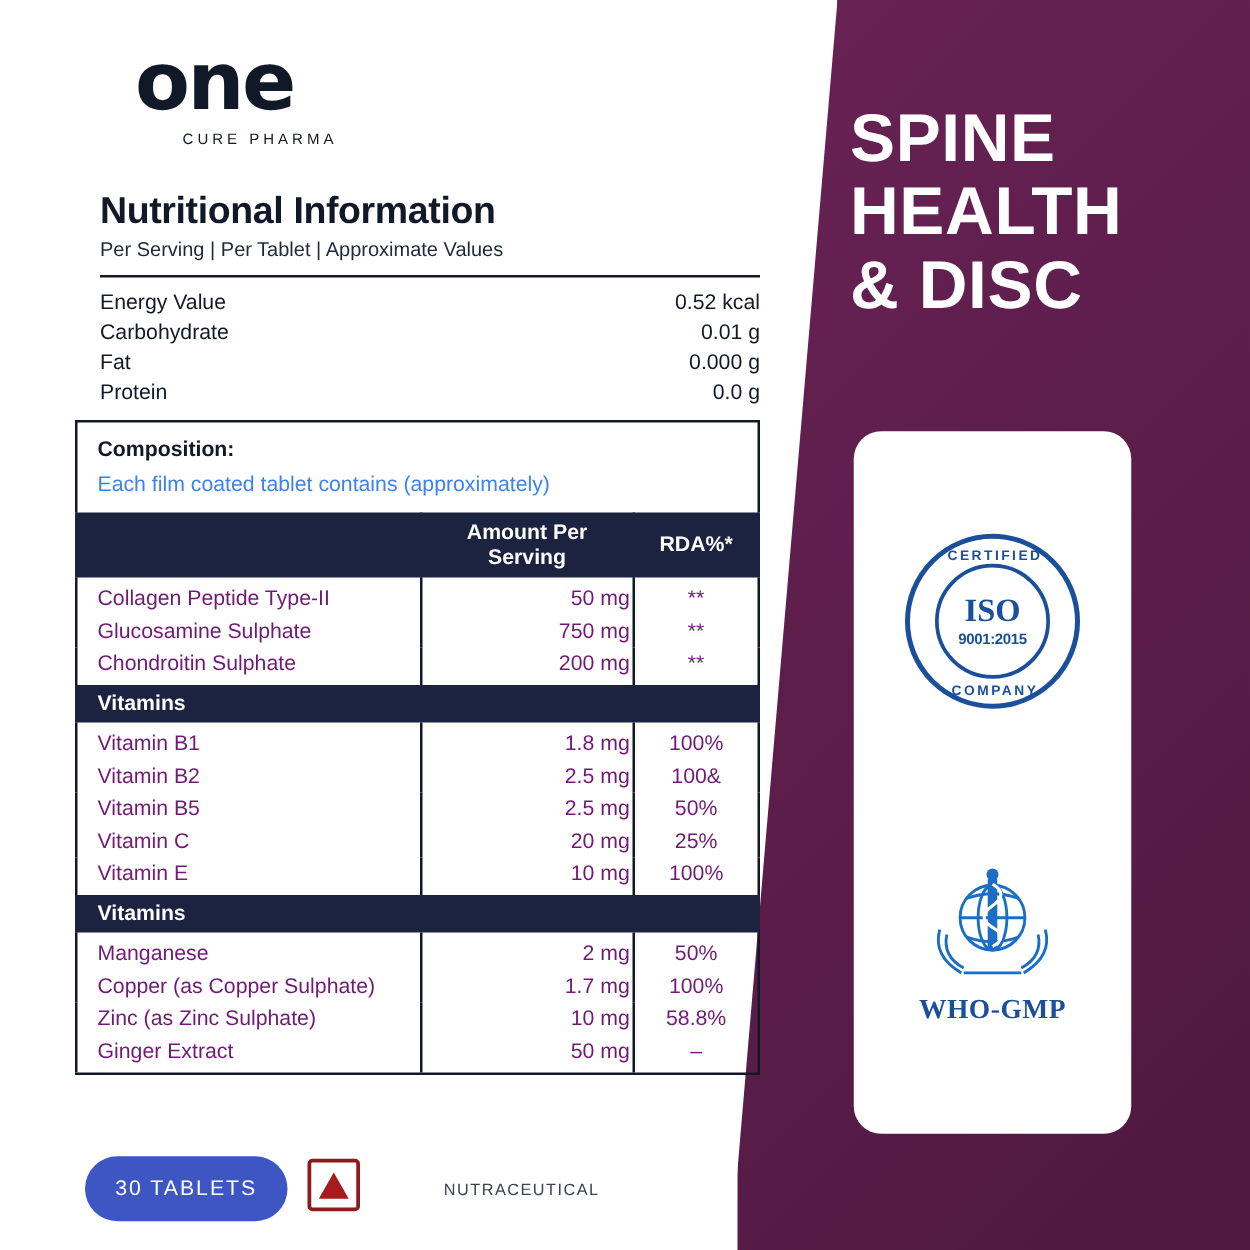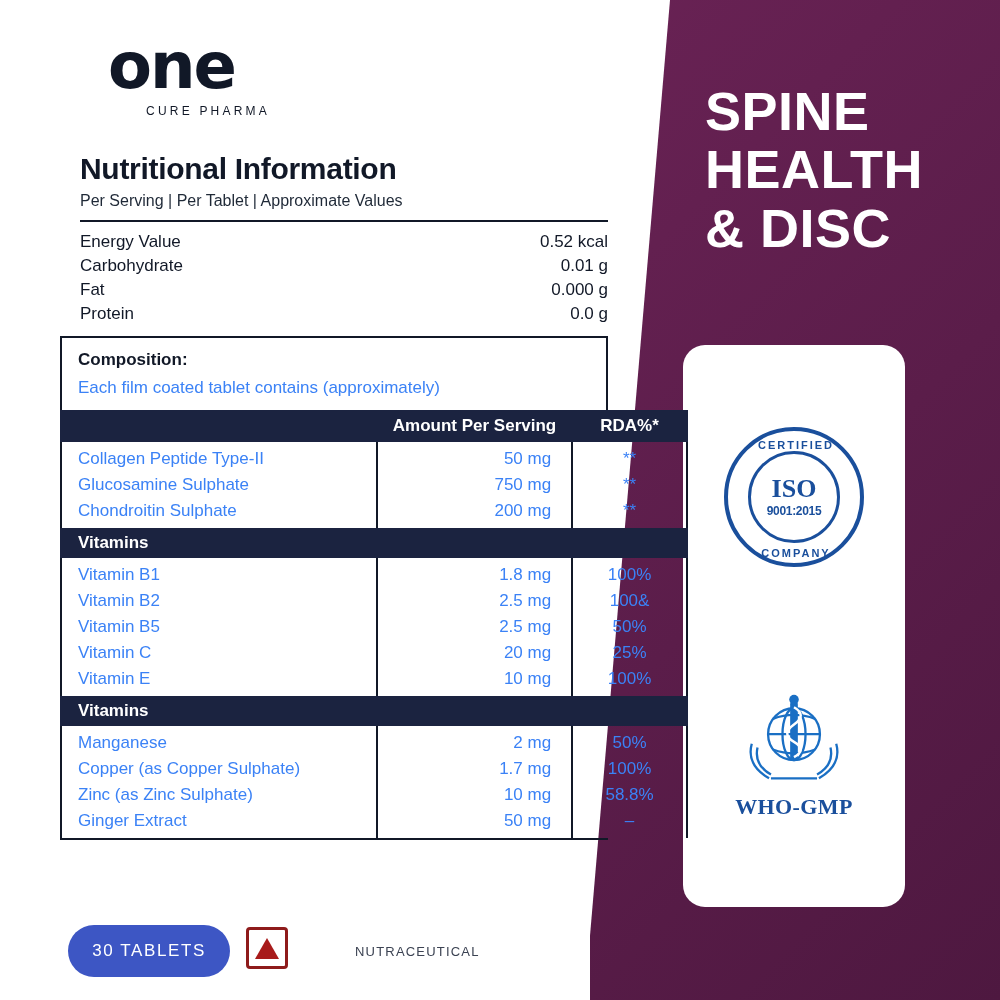--- a/index.html
+++ b/index.html
@@ -39,21 +39,21 @@
   .spine-title {
     position: absolute;
     left: 680px; top: 82px;
     width: 300px;
     color: #ffffff;
     font-size: 54px;
     font-weight: bold;
     line-height: 1.08;
     letter-spacing: 0.5px;
   }
-  .spine-title div { white-space: nowrap; margin-left: 25px; }
+  .spine-title div { white-space: nowrap; }
 
   
   .cert-card {
     position: absolute;
     left: 683px; top: 345px;
     width: 222px; height: 562px;
     background: #ffffff;
     border-radius: 22px;
     display: flex;
     flex-direction: column;
@@ -190,27 +190,27 @@
     border: 2px solid #111827;
     border-bottom: none;
     padding: 12px 14px 12px 16px;
     width: 548px;
   }
   .comp-title { font-size: 17px; font-weight: bold; color: #111827; }
   .comp-desc { font-size: 17px; color: #3b82f6; margin-top: 8px; }
 
   table.ing {
     border-collapse: collapse;
-    width: 628px;
+    width: 548px;
     table-layout: fixed;
   }
   table.ing td, table.ing th {
     font-size: 17px;
-    color: #3b82f6;
-    padding: 3px 20px;
+    color: #701a75;
+    padding: 3px 2px;
     border-left: 2px solid #111827;
     border-right: 2px solid #111827;
   }
   table.ing tr.header td {
     background: #1b2340;
     color: #ffffff;
     font-weight: bold;
     padding: 6px 10px;
     border-left: 2px solid #1b2340;
     border-right: 2px solid #1b2340;

